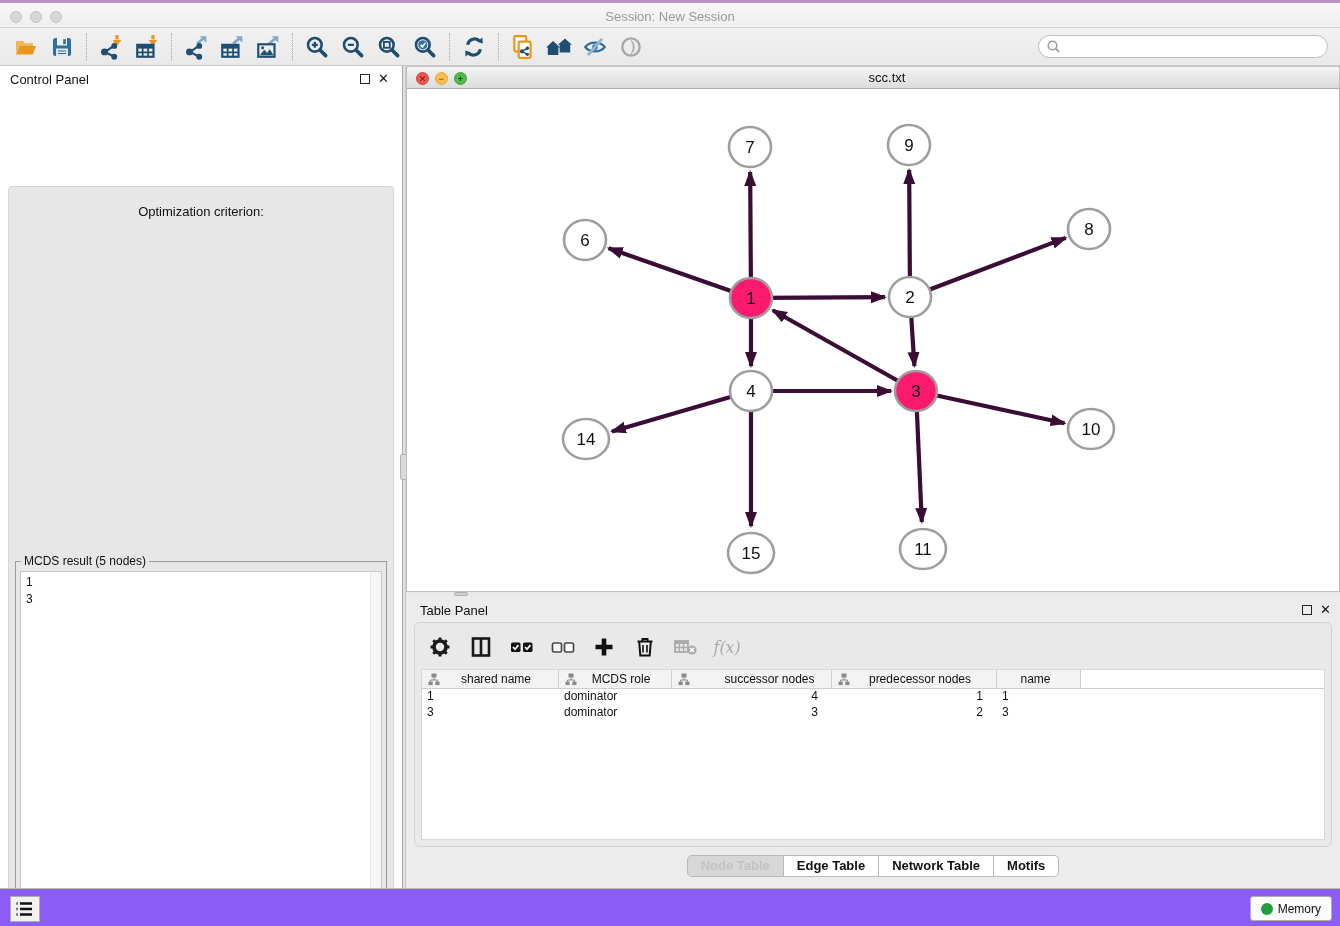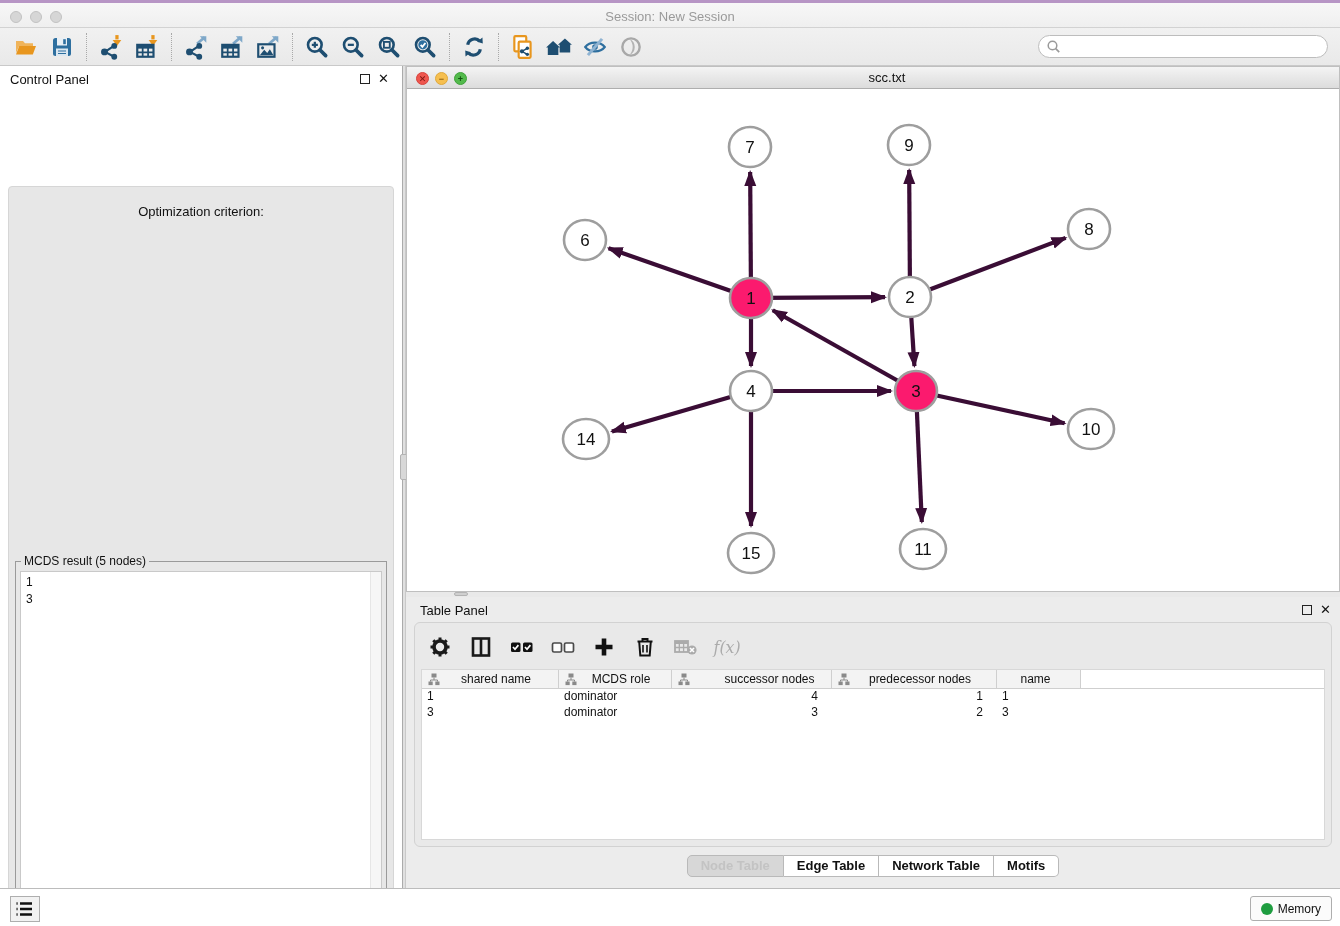--- a/index.html
+++ b/index.html
@@ -75,21 +75,21 @@
   .td { overflow:hidden; white-space:nowrap; }
   .td.al { text-align:left; padding-left:5px; }
   .td.ar { text-align:right; padding-right:14px; }
   .tp-tabs { position:absolute; left:0; right:0; top:258px; display:flex; justify-content:center; }
   .tp-tab { height:22px; padding:2px 13px; font-size:13px; font-weight:700; background:#fff; border:1px solid #b9b9b9; border-left:none; color:#111; }
   .tp-tab:first-child { border-left:1px solid #b9b9b9; border-radius:5px 0 0 5px; }
   .tp-tab:last-child { border-radius:0 5px 5px 0; }
   .tp-tab.active { background:#d7d7d7; color:#c3c3c3; }
 
   
-  .statusbar { position:absolute; left:0; top:888px; width:100%; height:38px; background:#ffffff; border-top:1px solid #bcbcbc; }
+  .statusbar { position:absolute; left:0; top:888px; width:100%; height:38px; background:#8b5cf6; border-top:1px solid #bcbcbc; }
   .sb-left-btn { position:absolute; left:10px; top:7px; width:30px; height:26px; background:#f2f2f2; border:1px solid #aeaeae; display:flex; align-items:center; justify-content:center; }
   .memory-btn { position:absolute; right:8px; top:7px; height:25px; background:#fbfbfb; border:1px solid #aeaeae; border-radius:3px; display:flex; align-items:center; gap:5px; padding:0 10px; font-size:12px; color:#111; }
   .memory-dot { width:12px; height:12px; border-radius:50%; background:#1f9d40; }
 </style>
 </head>
 <body>
 
 <div class="window">
 
   <div class="titlebar">

